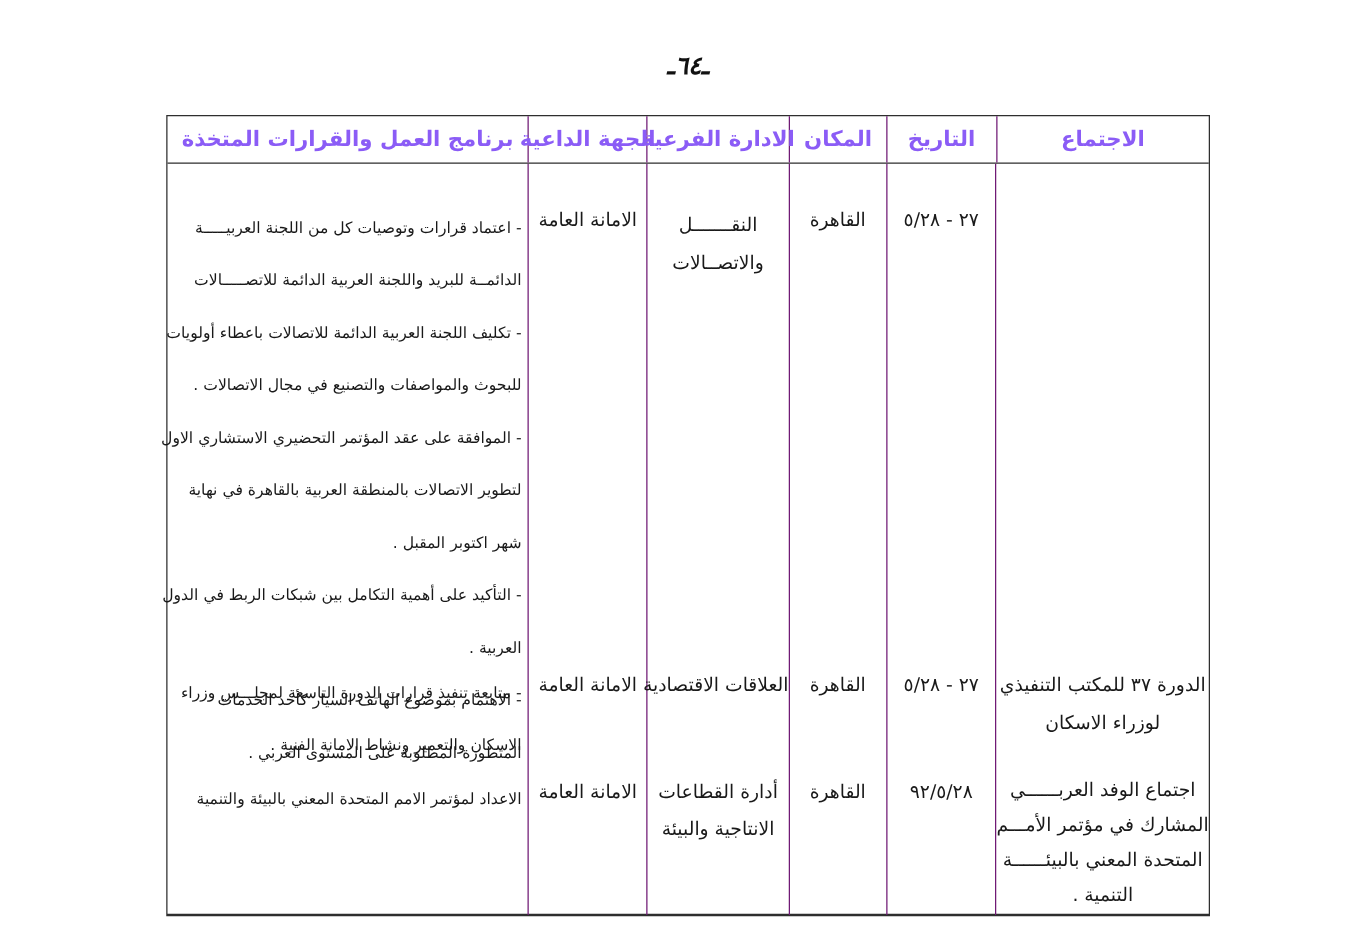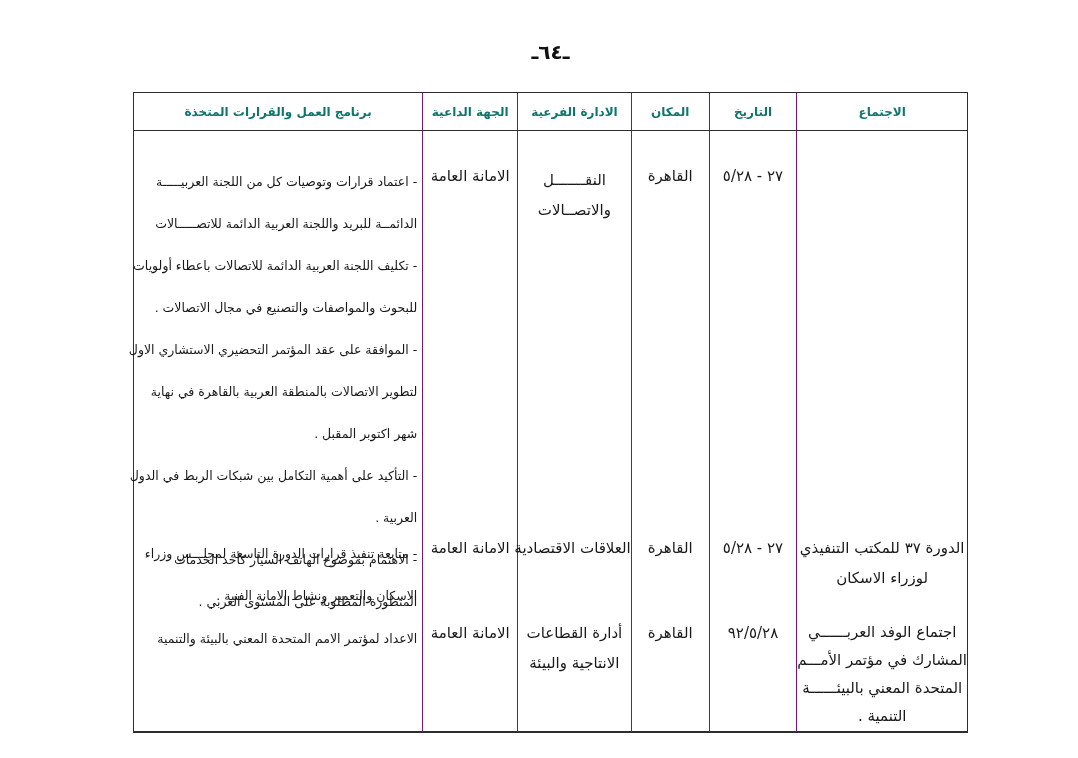--- a/index.html
+++ b/index.html
@@ -6,20 +6,21 @@
   body{
     width:1078px;height:758px;position:relative;
     background:#ffffff;color:#161616;
     font-family:"DejaVu Sans", sans-serif;
     overflow:hidden;
   }
   .page-number{
     position:absolute;left:133px;top:40px;width:835px;
     text-align:center;font-size:20px;font-weight:bold;color:#111;
     letter-spacing:1px;
+    font-style:italic;
   }
   .doc-table{
     position:absolute;left:133px;top:92px;width:835px;height:641px;
     border:1px solid #2e2e2e;border-bottom-width:2px;
     box-sizing:border-box;
   }
   .thead{
     display:flex;flex-direction:row;height:38px;
     border-bottom:1px solid #2e2e2e;box-sizing:border-box;
   }
@@ -29,21 +30,21 @@
   .col{box-sizing:border-box;border-left:1px solid #701a75;position:relative;}
   .col.c-program{border-left:none;}
   .c-meeting{width:171px;}
   .c-date{width:88px;}
   .c-place{width:78px;}
   .c-sub{width:114px;}
   .c-invite{width:95px;}
   .c-program{width:289px;}
   .hcell{
     display:flex;align-items:center;justify-content:center;
-    font-size:12px;font-weight:bold;color:#0f766e;
+    font-size:17px;font-weight:bold;color:#8b5cf6;
     white-space:nowrap;
   }
   .entry{
     position:absolute;right:0;width:100%;
     text-align:center;white-space:pre;
     font-size:15px;line-height:30px;color:#191919;
   }
   .c-program .entry{
     width:auto;right:5px;left:auto;
     text-align:right;font-size:12.5px;line-height:42px;

